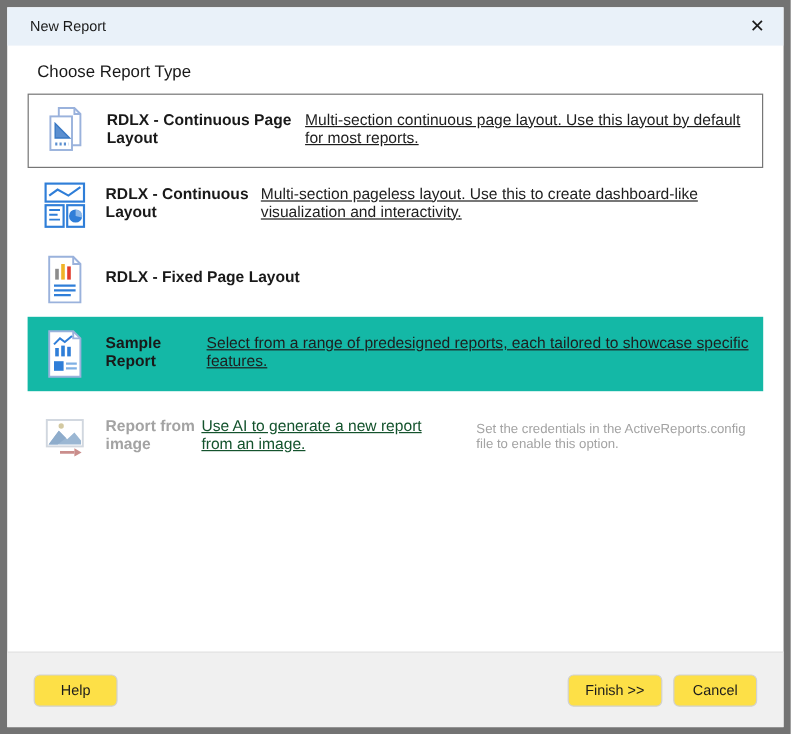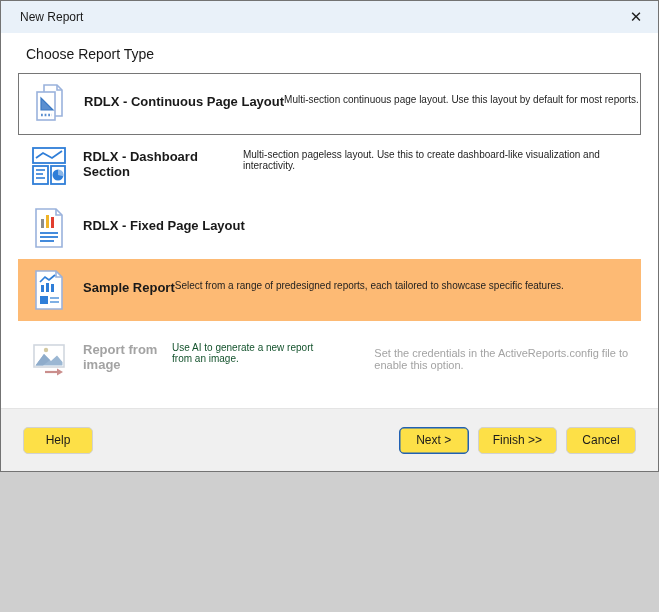--- a/index.html
+++ b/index.html
@@ -2,23 +2,23 @@
 <html><head>
 <meta charset="utf-8">
 <style>
   * { margin: 0; padding: 0; box-sizing: border-box; }
   html, body { background: #cfcfcf; }
   body { font-family: "Liberation Sans", sans-serif; }
 
   .dialog {
     position: relative;
     width: 659px;
-    height: 472px;
+    height: 612px;
     background: #ffffff;
-    border: 1px solid #737373;
+    border: 6px solid #737373;
     overflow: hidden;
   }
 
   
   .titlebar {
     height: 32px;
     background: #e9f1f9;
     display: flex;
     align-items: center;
     padding-left: 19px;
@@ -56,21 +56,21 @@
     height: 62px;
     display: flex;
     align-items: center;
     padding-left: 11px;
     cursor: pointer;
   }
   .option.selected {
     border: 1px solid #767676;
   }
   .option.highlighted {
-    background: #fdba74;
+    background: #14b8a6;
   }
   .option.disabled {
     height: 76px;
     cursor: default;
   }
   .opt-icon {
     width: 40px;
     height: 48px;
     flex: 0 0 40px;
     display: flex;
@@ -83,22 +83,23 @@
     display: flex;
     flex-direction: row;
   }
   .opt-title {
     font-size: 13px;
     font-weight: bold;
     color: #191919;
     margin-bottom: 5px;
   }
   .opt-desc {
-    font-size: 10px;
+    font-size: 13px;
     color: #1e1e1e;
+    text-decoration: underline;
   }
   .disabled .opt-title { color: #a3a3a3; }
   .disabled .opt-desc  { color: #14532d; }
   .opt-note {
     font-size: 11px;
     color: #a3a3a3;
     margin-top: 5px;
     margin-left: 40px;
   }
 
@@ -173,21 +174,21 @@
           <rect x="3" y="21" width="15" height="18" fill="#ffffff" stroke="#2f7ed8" stroke-width="1.8"></rect>
           <line x1="6" y1="25" x2="15" y2="25" stroke="#2f7ed8" stroke-width="1.6"></line>
           <line x1="6" y1="29" x2="13" y2="29" stroke="#2f7ed8" stroke-width="1.6"></line>
           <line x1="6" y1="33" x2="15" y2="33" stroke="#2f7ed8" stroke-width="1.6"></line>
           <rect x="21" y="21" width="14" height="18" fill="#ffffff" stroke="#2f7ed8" stroke-width="1.8"></rect>
           <circle cx="28" cy="30" r="5.5" fill="#2f7ed8"></circle>
           <path d="M28 30 L28 24.5 A5.5 5.5 0 0 1 33.3 31.2 Z" fill="#ffffff" opacity="0.45"></path>
         </svg>
       </span>
       <span class="opt-text">
-        <span class="opt-title">RDLX - Dashboard Section</span>
+        <span class="opt-title">RDLX - Continuous Layout</span>
         <span class="opt-desc">Multi-section pageless layout. Use this to create dashboard-like visualization and interactivity.</span>
       </span>
     </div>
 
     <div class="option">
       <span class="opt-icon">
         <svg width="34" height="44" viewBox="0 0 34 44">
           <path d="M4 3 h20 l6 6 v32 h-26 z" fill="#ffffff" stroke="#9ab2dc" stroke-width="1.6"></path>
           <path d="M24 3 l0 6 l6 0" fill="none" stroke="#9ab2dc" stroke-width="1.6"></path>
           <rect x="9" y="13" width="3" height="9" fill="#8c8c8c"></rect>
@@ -240,19 +241,18 @@
         <span class="opt-desc">Use AI to generate a new report from an image.</span>
         <span class="opt-note">Set the credentials in the ActiveReports.config file to enable this option.</span>
       </span>
     </div>
 
   </div>
 
   <div class="footer">
     <button class="btn">Help</button>
     <div class="btn-group">
-      <button class="btn primary">Next &gt;</button>
       <button class="btn">Finish &gt;&gt;</button>
       <button class="btn">Cancel</button>
     </div>
   </div>
 
 </div>
 
 </body></html>

